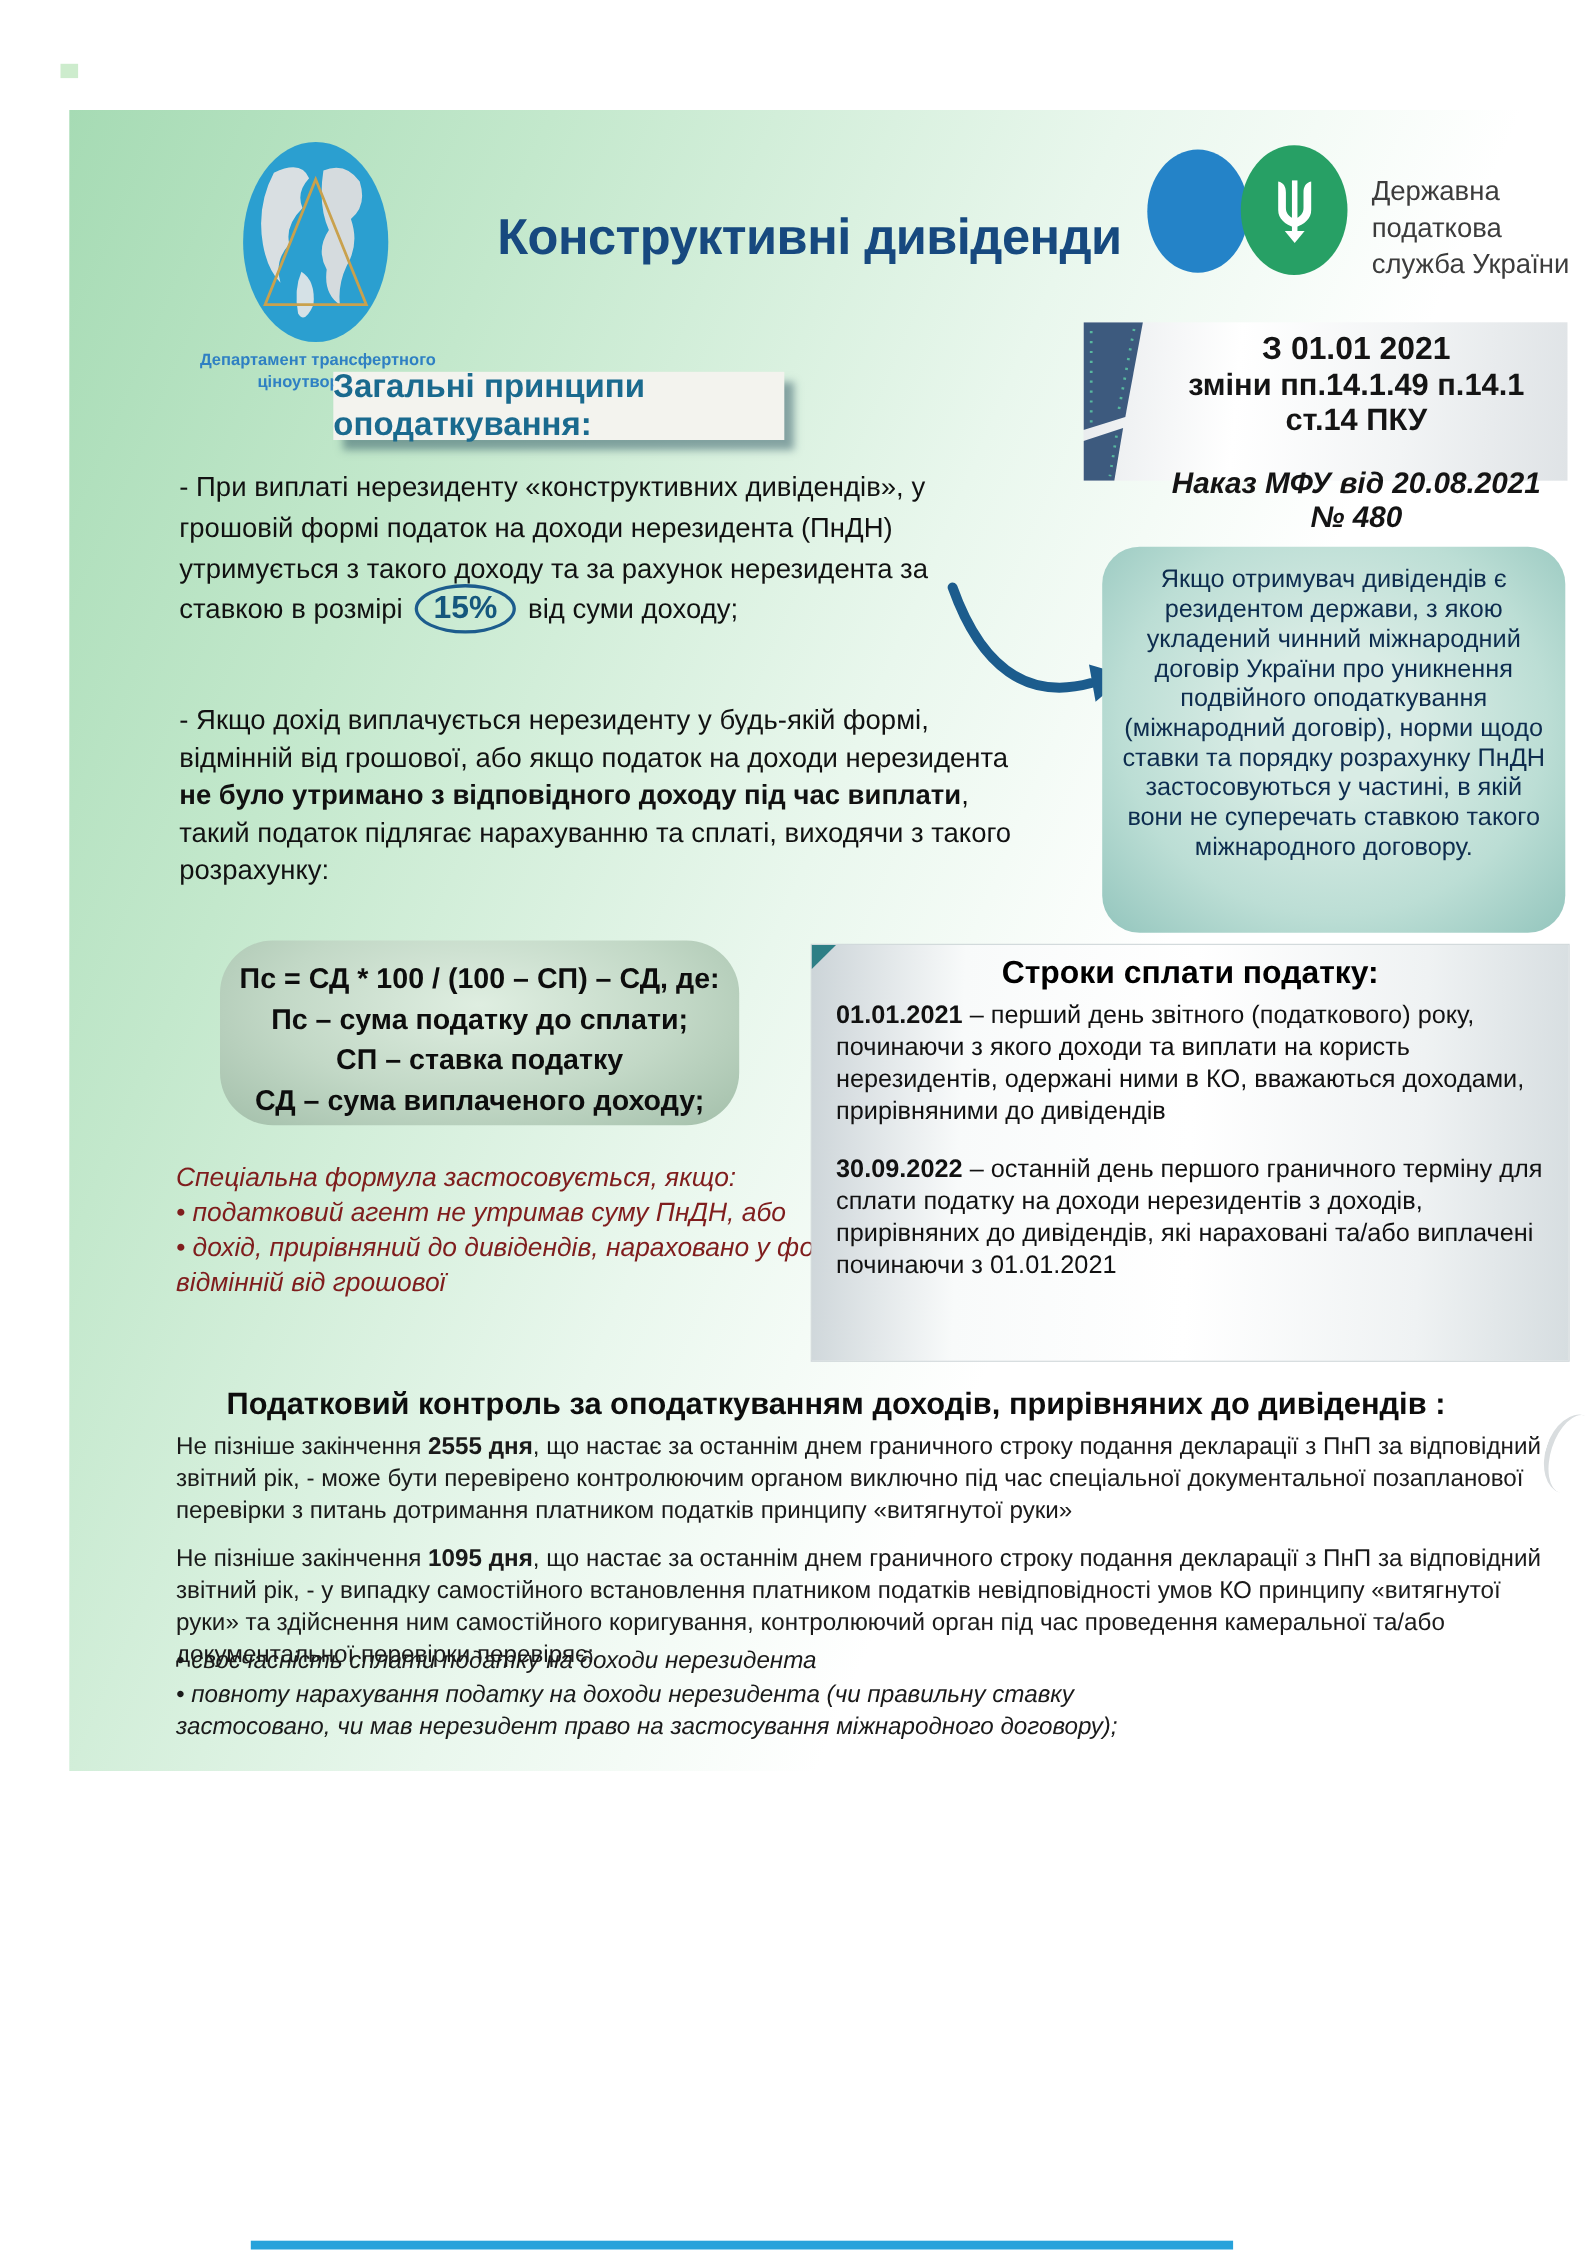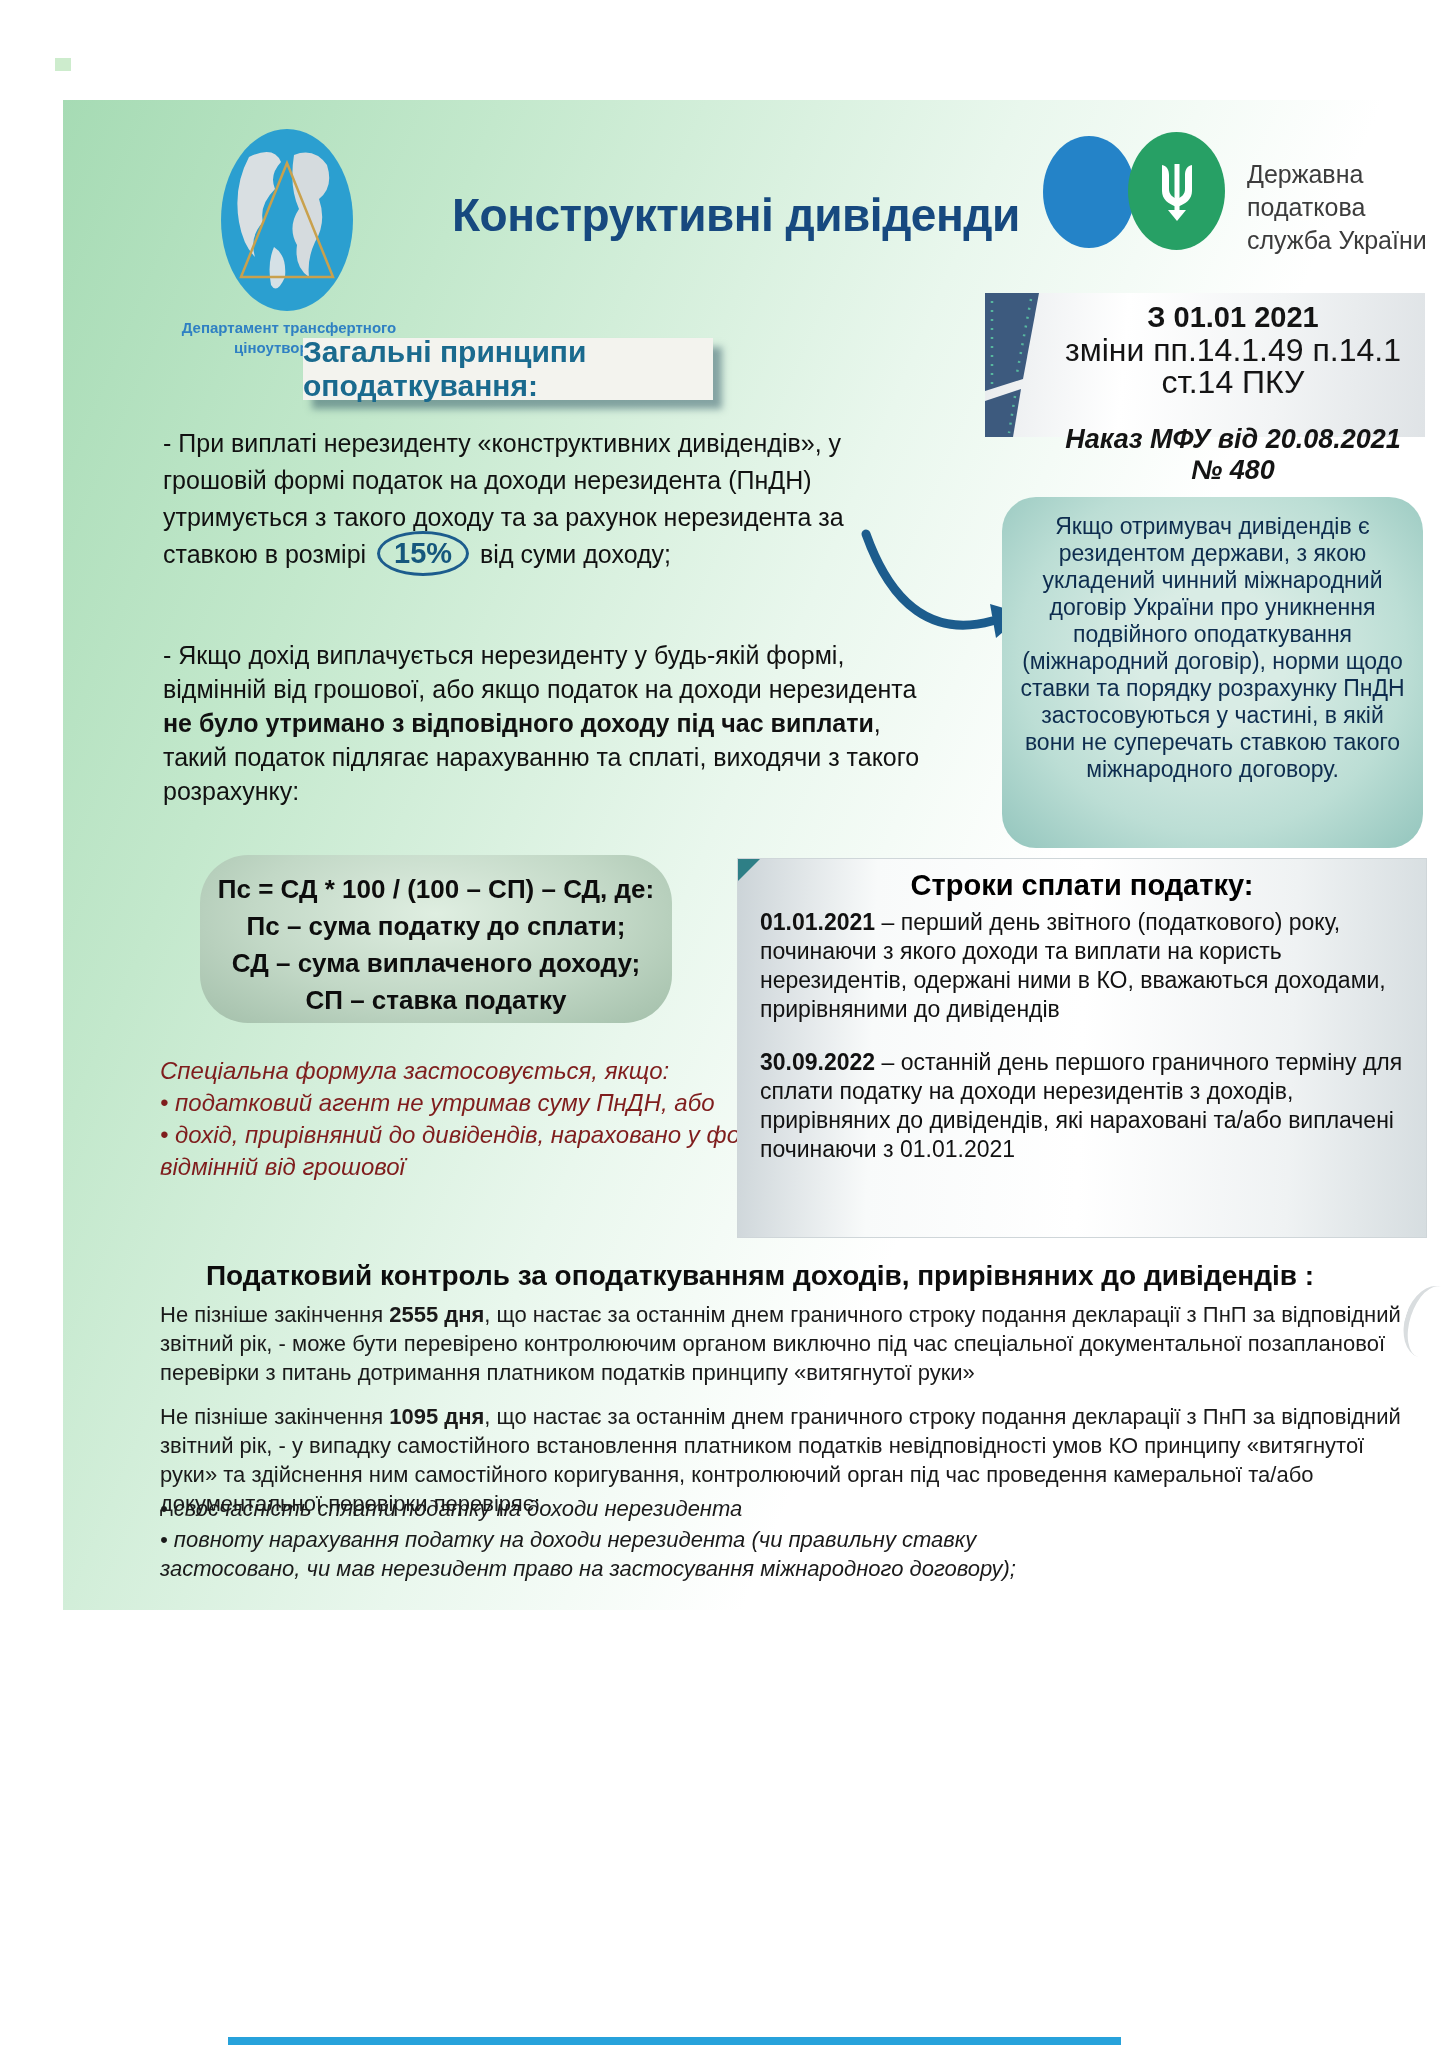--- a/index.html
+++ b/index.html
@@ -25,21 +25,21 @@
   .sts-green{left:1128px;top:132px;width:97px;height:118px;border-radius:50%;background:#27a065;
     display:flex;align-items:center;justify-content:center;}
   .sts-name{left:1247px;top:158px;width:200px;font-size:25px;line-height:33px;color:#3c3c3c;}
 
   
   .law-box{left:985px;top:293px;width:440px;height:144px;
     background:linear-gradient(95deg,#e8ebed 0%,#ffffff 32%,#f2f4f5 66%,#dfe3e6 100%);}
   .law-ribbon{left:0;top:0;}
   .law-text{left:62px;top:8px;width:372px;text-align:center;color:#141414;}
   .law-l1{font-size:29px;font-weight:bold;line-height:33px;}
-  .law-l2{font-size:32px;font-weight:normal;line-height:32px;}
+  .law-l2{font-size:28px;font-weight:bold;line-height:32px;}
   .law-l3{font-size:27px;font-weight:bold;font-style:italic;margin-top:26px;}
 
   
   .principles-heading{left:303px;top:338px;width:410px;height:62px;background:#f3f3ee;
     box-shadow:9px 9px 7px rgba(45,85,100,0.5);display:flex;align-items:center;justify-content:center;
     font-size:30px;font-weight:bold;color:#1a6a8e;}
 
   
   .para1{left:163px;top:425px;width:780px;font-size:25px;line-height:37px;color:#111;}
   .rate-circle{display:inline-block;border:3px solid #1c5c8d;border-radius:50%;
@@ -152,22 +152,22 @@
     <polygon points="172,102 138,92 144,126" fill="#1c5c8d"></polygon>
   </svg>
 
   <p class="abs para2" style="margin:0;">
     <span>- Якщо дохід виплачується нерезиденту у будь-якій формі, відмінній від грошової, або якщо податок на доходи нерезидента </span><b>не було утримано з відповідного доходу під час виплати</b><span>, такий податок підлягає нарахуванню та сплаті, виходячи з такого розрахунку:</span>
   </p>
 
   <div class="abs formula-box">
     <div>Пс = СД * 100 / (100 – СП) – СД, де:</div>
     <div>Пс – сума податку до сплати;</div>
+    <div>СП – ставка податку</div>
     <div>СД – сума виплаченого доходу;</div>
-    <div>СП – ставка податку</div>
   </div>
 
   <div class="abs special">
     <div>Спеціальна формула застосовується, якщо:</div>
     <div class="bullet">податковий агент не утримав суму ПнДН, або</div>
     <div class="bullet">дохід, прирівняний до дивідендів, нараховано у формі, відмінній від грошової</div>
   </div>
 
   <div class="abs treaty-box">Якщо отримувач дивідендів є резидентом держави, з якою укладений чинний міжнародний договір України про уникнення подвійного оподаткування (міжнародний договір), норми щодо ставки та порядку розрахунку ПнДН застосовуються у частині, в якій вони не суперечать ставкою такого міжнародного договору.</div>
 

